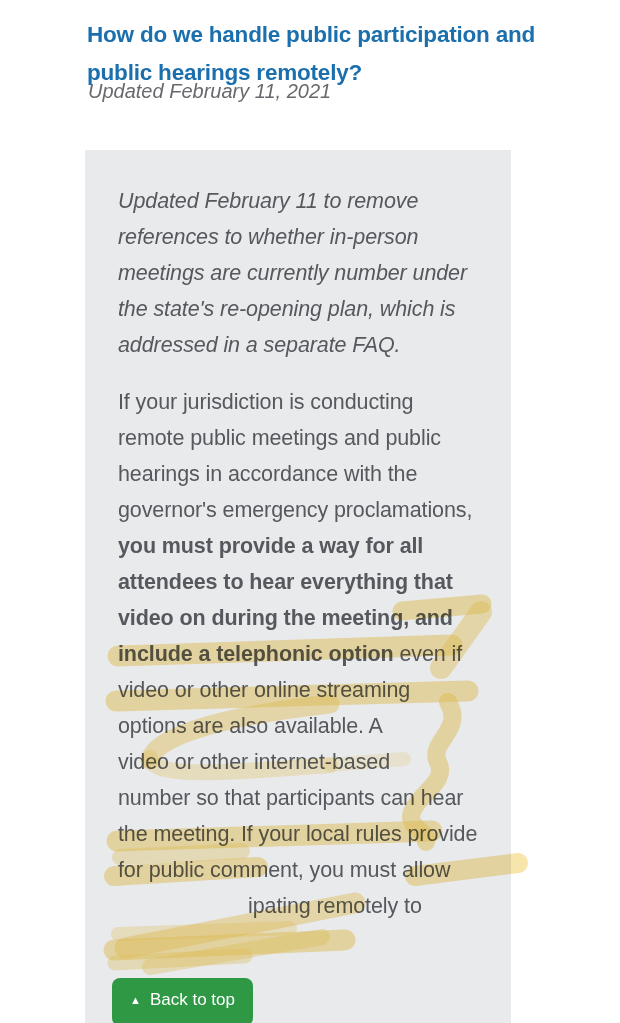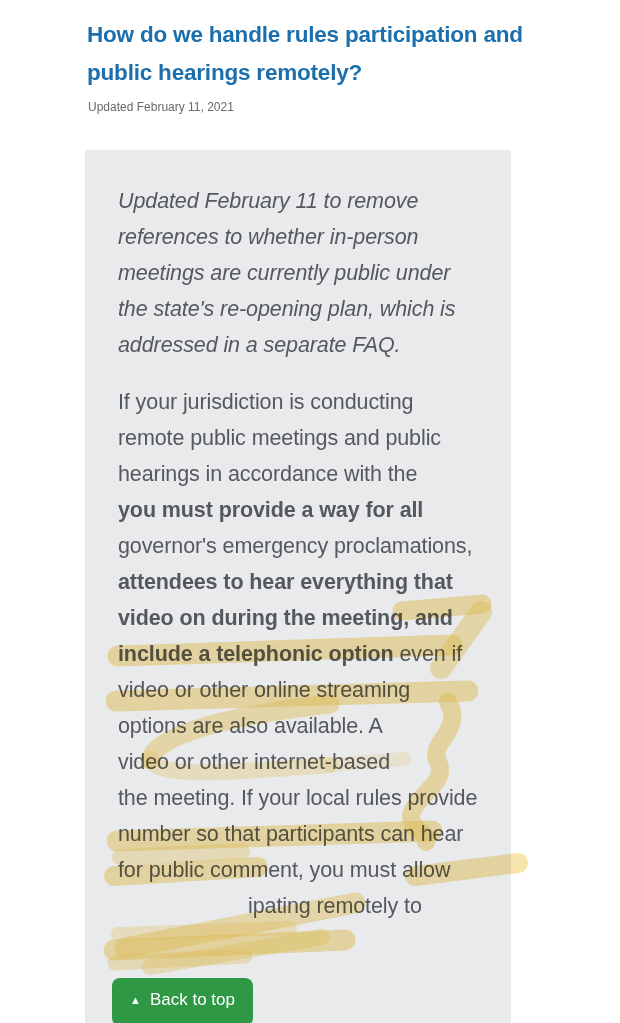--- a/index.html
+++ b/index.html
@@ -16,23 +16,23 @@
     background:#ffffff;
     font-family:"Liberation Sans", sans-serif;
   }
   .title{
     position:absolute;left:87px;top:16px;
     color:var(--blue);font-weight:700;
     font-size:22.5px;line-height:38px;letter-spacing:-0.2px;
     white-space:nowrap;
   }
   .subtitle{
-    position:absolute;left:88px;top:94px;
-    color:var(--subtitle);
-    font-size:12px;line-height:26px;white-space:nowrap;
+    position:absolute;left:88px;top:78px;
+    color:var(--subtitle);font-style:italic;
+    font-size:20px;line-height:26px;white-space:nowrap;
   }
   .answer-box{
     position:absolute;left:85px;top:150px;width:426px;height:873px;
     background:var(--boxbg);
     box-sizing:border-box;
     padding:33px 20px 4px 33px;
   }
   .line{
     font-size:21.5px;line-height:36px;color:var(--body);
     white-space:nowrap;letter-spacing:-0.1px;
@@ -57,48 +57,48 @@
     cursor:pointer;padding:0 0 4px 0;
   }
   .backtop .tri{font-size:11px;line-height:11px;}
 </style>
 </head>
 <body>
 
 <div class="page">
 
   <div class="title">
-    <div>How do we handle rules participation and</div>
+    <div>How do we handle public participation and</div>
     <div>public hearings remotely?</div>
   </div>
 
   <div class="subtitle">Updated February 11, 2021</div>
 
   <div class="answer-box">
     <div class="note">
         <div class="line">Updated February 11 to remove</div>
         <div class="line">references to whether in-person</div>
-        <div class="line">meetings are currently public under</div>
+        <div class="line">meetings are currently number under</div>
         <div class="line">the state's re-opening plan, which is</div>
         <div class="line">addressed in a separate FAQ.</div>
       </div>
     <div class="para">
         <div class="line"><span>If your jurisdiction is conducting</span></div>
         <div class="line"><span>remote public meetings and public</span></div>
         <div class="line"><span>hearings in accordance with the</span></div>
+        <div class="line"><span>governor's emergency proclamations,</span></div>
         <div class="line"><span class="b">you must provide a way for all</span></div>
-        <div class="line"><span>governor's emergency proclamations,</span></div>
         <div class="line"><span class="b">attendees to hear everything that</span></div>
         <div class="line"><span class="b">video on during the meeting, and</span></div>
         <div class="line"><span class="b">include a telephonic option</span><span> even if</span></div>
         <div class="line"><span>video or other online streaming</span></div>
         <div class="line"><span>options are also available. A</span></div>
         <div class="line"><span>video or other internet-based</span></div>
+        <div class="line"><span>number so that participants can hear</span></div>
         <div class="line"><span>the meeting. If your local rules provide</span></div>
-        <div class="line"><span>number so that participants can hear</span></div>
         <div class="line"><span>for public comment, you must allow</span></div>
         <div class="line"><span style="padding-left: 130px;">ipating remotely to</span></div>
       </div>
   </div>
 
   <svg class="hl" width="620" height="1023" viewBox="0 0 620 1023">
     <path d="M402 611 L482 604" stroke-width="19" stroke-opacity="0.50"></path>
     <path d="M481 612 L441 668" stroke-width="22" stroke-opacity="0.45"></path>
     <path d="M118 656 L452 645" stroke-width="21" stroke-opacity="0.50"></path>
     <path d="M116 701 L468 691" stroke-width="21" stroke-opacity="0.50"></path>

